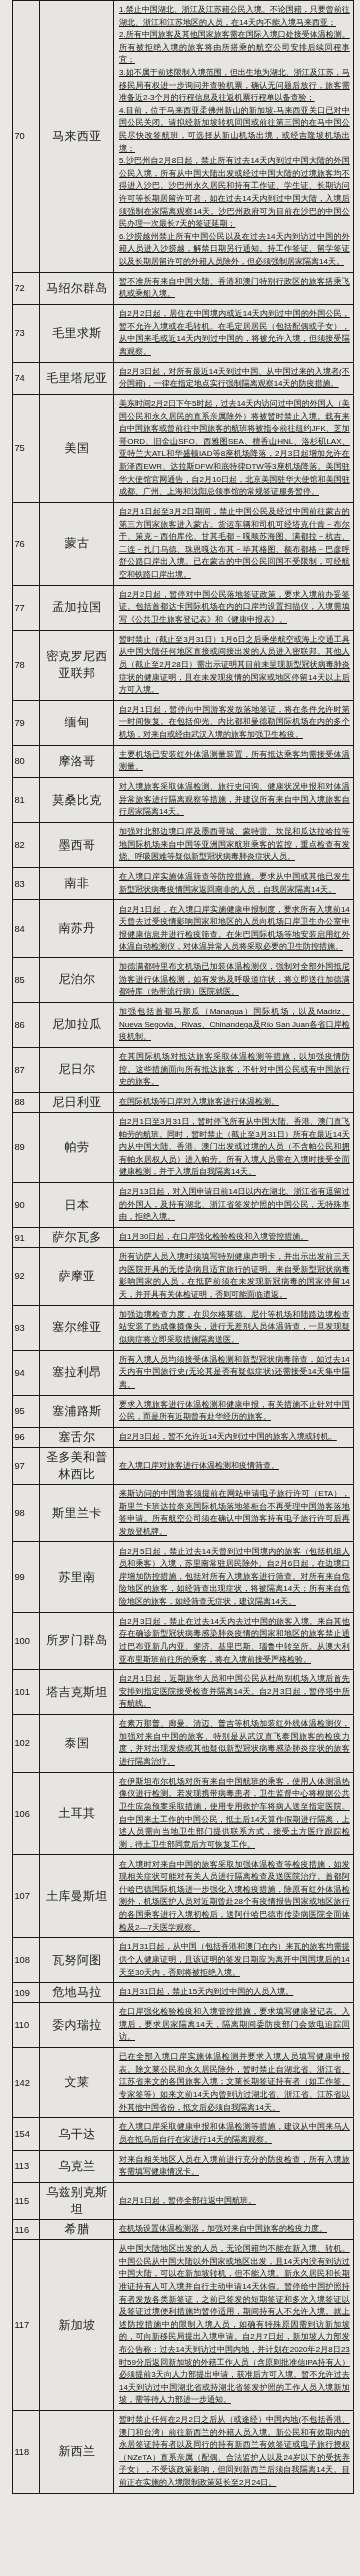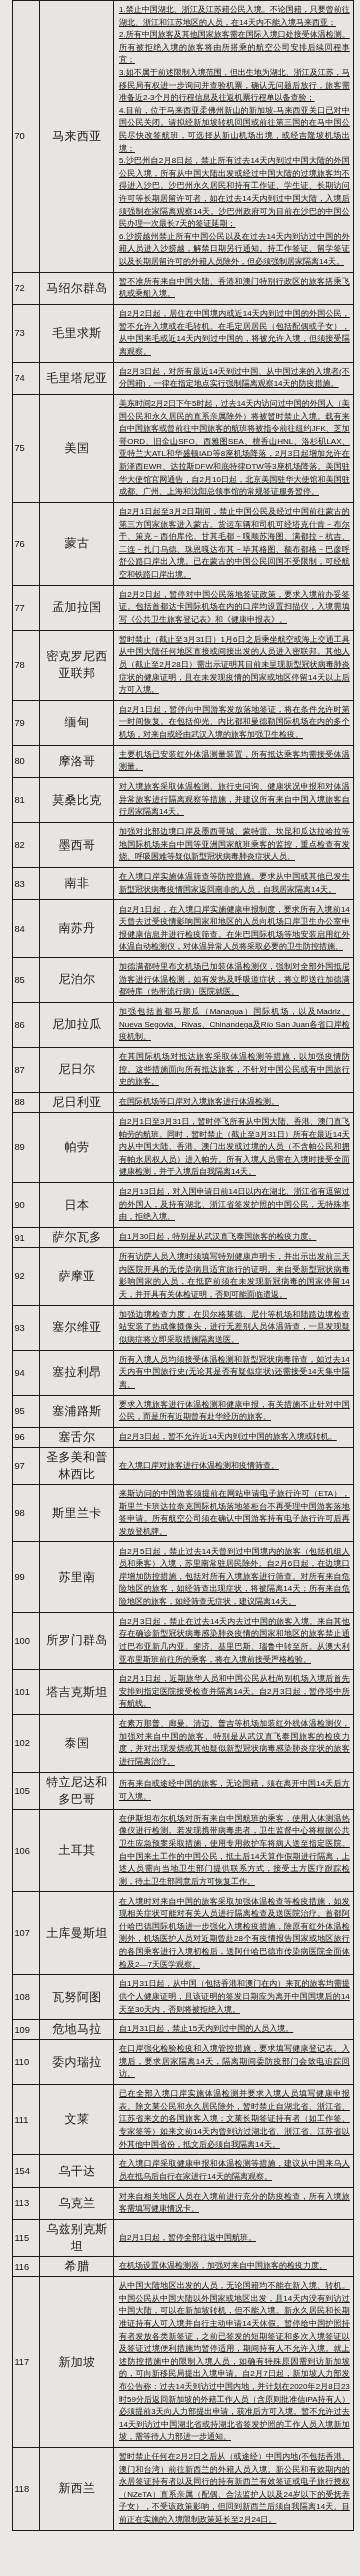--- a/index.html
+++ b/index.html
@@ -153,21 +153,21 @@
         <td class="desc">自2月1日至3月31日，暂时停飞所有从中国大陆、香港、澳门直飞帕劳的航班。同时，暂时禁止（截止至3月31日）所有在最近14天内从中国大陆、香港、澳门出发或过境的人员（不含帕公民和拥有帕永居权人员）进入帕劳。所有入境人员需在入境时接受全面健康检测，并于入境后自我隔离14天。</td>
       </tr>
       <tr>
         <td class="num">90</td>
         <td class="country">日本</td>
         <td class="desc">自2月13日起，对入国申请日前14日以内在湖北、浙江省有逗留过的外国人，及持有湖北、浙江省签发护照的中国公民，无特殊事由，拒绝入境。</td>
       </tr>
       <tr>
         <td class="num">91</td>
         <td class="country">萨尔瓦多</td>
-        <td class="desc">自1月30日起，特别是从武汉直飞泰国旅客的检疫力度。</td>
+        <td class="desc">自1月30日起，在口岸强化检验检疫和入境管控措施。</td>
       </tr>
       <tr>
         <td class="num">92</td>
         <td class="country">萨摩亚</td>
         <td class="desc">所有访萨人员入境时须填写特别健康声明卡，并出示出发前三天内医院开具的无传染病且适宜旅行的证明。来自受新型冠状病毒影响国家的人员，在抵萨前须在未发现新冠病毒的国家停留14天，并开具有关体检证明，否则可能面临遣返。</td>
       </tr>
       <tr>
         <td class="num">93</td>
         <td class="country">塞尔维亚</td>
         <td class="desc">加强边境检查力度，在贝尔格莱德、尼什等机场和陆路边境检查站安装了热成像摄像头，进行无差别人员体温筛查，一旦发现疑似病症将立即采取措施隔离送医。</td>
@@ -211,25 +211,20 @@
         <td class="num">101</td>
         <td class="country">塔吉克斯坦</td>
         <td class="desc">自2月1日起，近期旅华人员和中国公民从杜尚别机场入境后首先安排到指定医院接受检查并隔离14天。自2月3日起，暂停塔中所有航线。</td>
       </tr>
       <tr>
         <td class="num">102</td>
         <td class="country">泰国</td>
         <td class="desc">在素万那普、廊曼、清迈、普吉等机场加装红外线体温检测仪，加强对来自中国的旅客、特别是从武汉直飞泰国旅客的检疫力度，并对出现发烧或其他疑似新型冠状病毒感染肺炎症状的旅客进行隔离治疗。</td>
       </tr>
       <tr>
-        <td class="num">105</td>
-        <td class="country">特立尼达和多巴哥</td>
-        <td class="desc">所有来自或途经中国的旅客，无论国籍，须在离开中国14天后方可入境。</td>
-      </tr>
-      <tr>
         <td class="num">106</td>
         <td class="country">土耳其</td>
         <td class="desc">在伊斯坦布尔机场对所有来自中国航班的乘客，使用人体测温热像仪进行检测。若发现携带病毒患者，卫生监督中心将根据公共卫生应急预案采取措施，使用专用救护车将病人送至指定医院。自中国来土工作的中国公民，抵土后14天算作假期进行隔离，上述人员需向当地卫生部门提供联系方式，接受土方医疗跟踪检测，待土卫生部同意后方可恢复工作。</td>
       </tr>
       <tr>
         <td class="num">107</td>
         <td class="country">土库曼斯坦</td>
         <td class="desc">在入境时对来自中国的旅客采取加强体温检查等检疫措施，如发现相关症状可能对有关人员进行隔离检查及送医院治疗。首都阿什哈巴德国际机场进一步强化入境检疫措施，除原有红外体温检测外，机场医护人员对近期曾赴28个有疫情报告国家或地区旅行的各国乘客进行入境初检后，送阿什哈巴德市传染病医院全面体检及2—7天医学观察。</td>
       </tr>
       <tr>
@@ -241,21 +236,21 @@
         <td class="num">109</td>
         <td class="country">危地马拉</td>
         <td class="desc">自1月31日起，禁止15天内到过中国的人员入境。</td>
       </tr>
       <tr>
         <td class="num">110</td>
         <td class="country">委内瑞拉</td>
         <td class="desc">在口岸强化检验检疫和入境管控措施，要求填写健康登记表。入境后，要求居家隔离14天，隔离期间委防疫部门会致电追踪回访。</td>
       </tr>
       <tr>
-        <td class="num">111</td>
+        <td class="num">142</td>
         <td class="country">文莱</td>
         <td class="desc">已在全部入境口岸实施体温检测并要求入境人员填写健康申报表。除文莱公民和永久居民除外，暂时禁止自湖北省、浙江省、江苏省来文的各国旅客入境；文莱长期签证持有者（如工作签、专家签等）如来文前14天内曾到访过湖北省、浙江省、江苏省以外其他中国省份，抵文后必须自我隔离14天。</td>
       </tr>
       <tr>
         <td class="num">154</td>
         <td class="country">乌干达</td>
         <td class="desc">在入境口岸采取健康申报和体温检测等措施，建议从中国来乌人员在抵乌后自行在家进行14天的隔离观察。</td>
       </tr>
       <tr>
         <td class="num">113</td>

